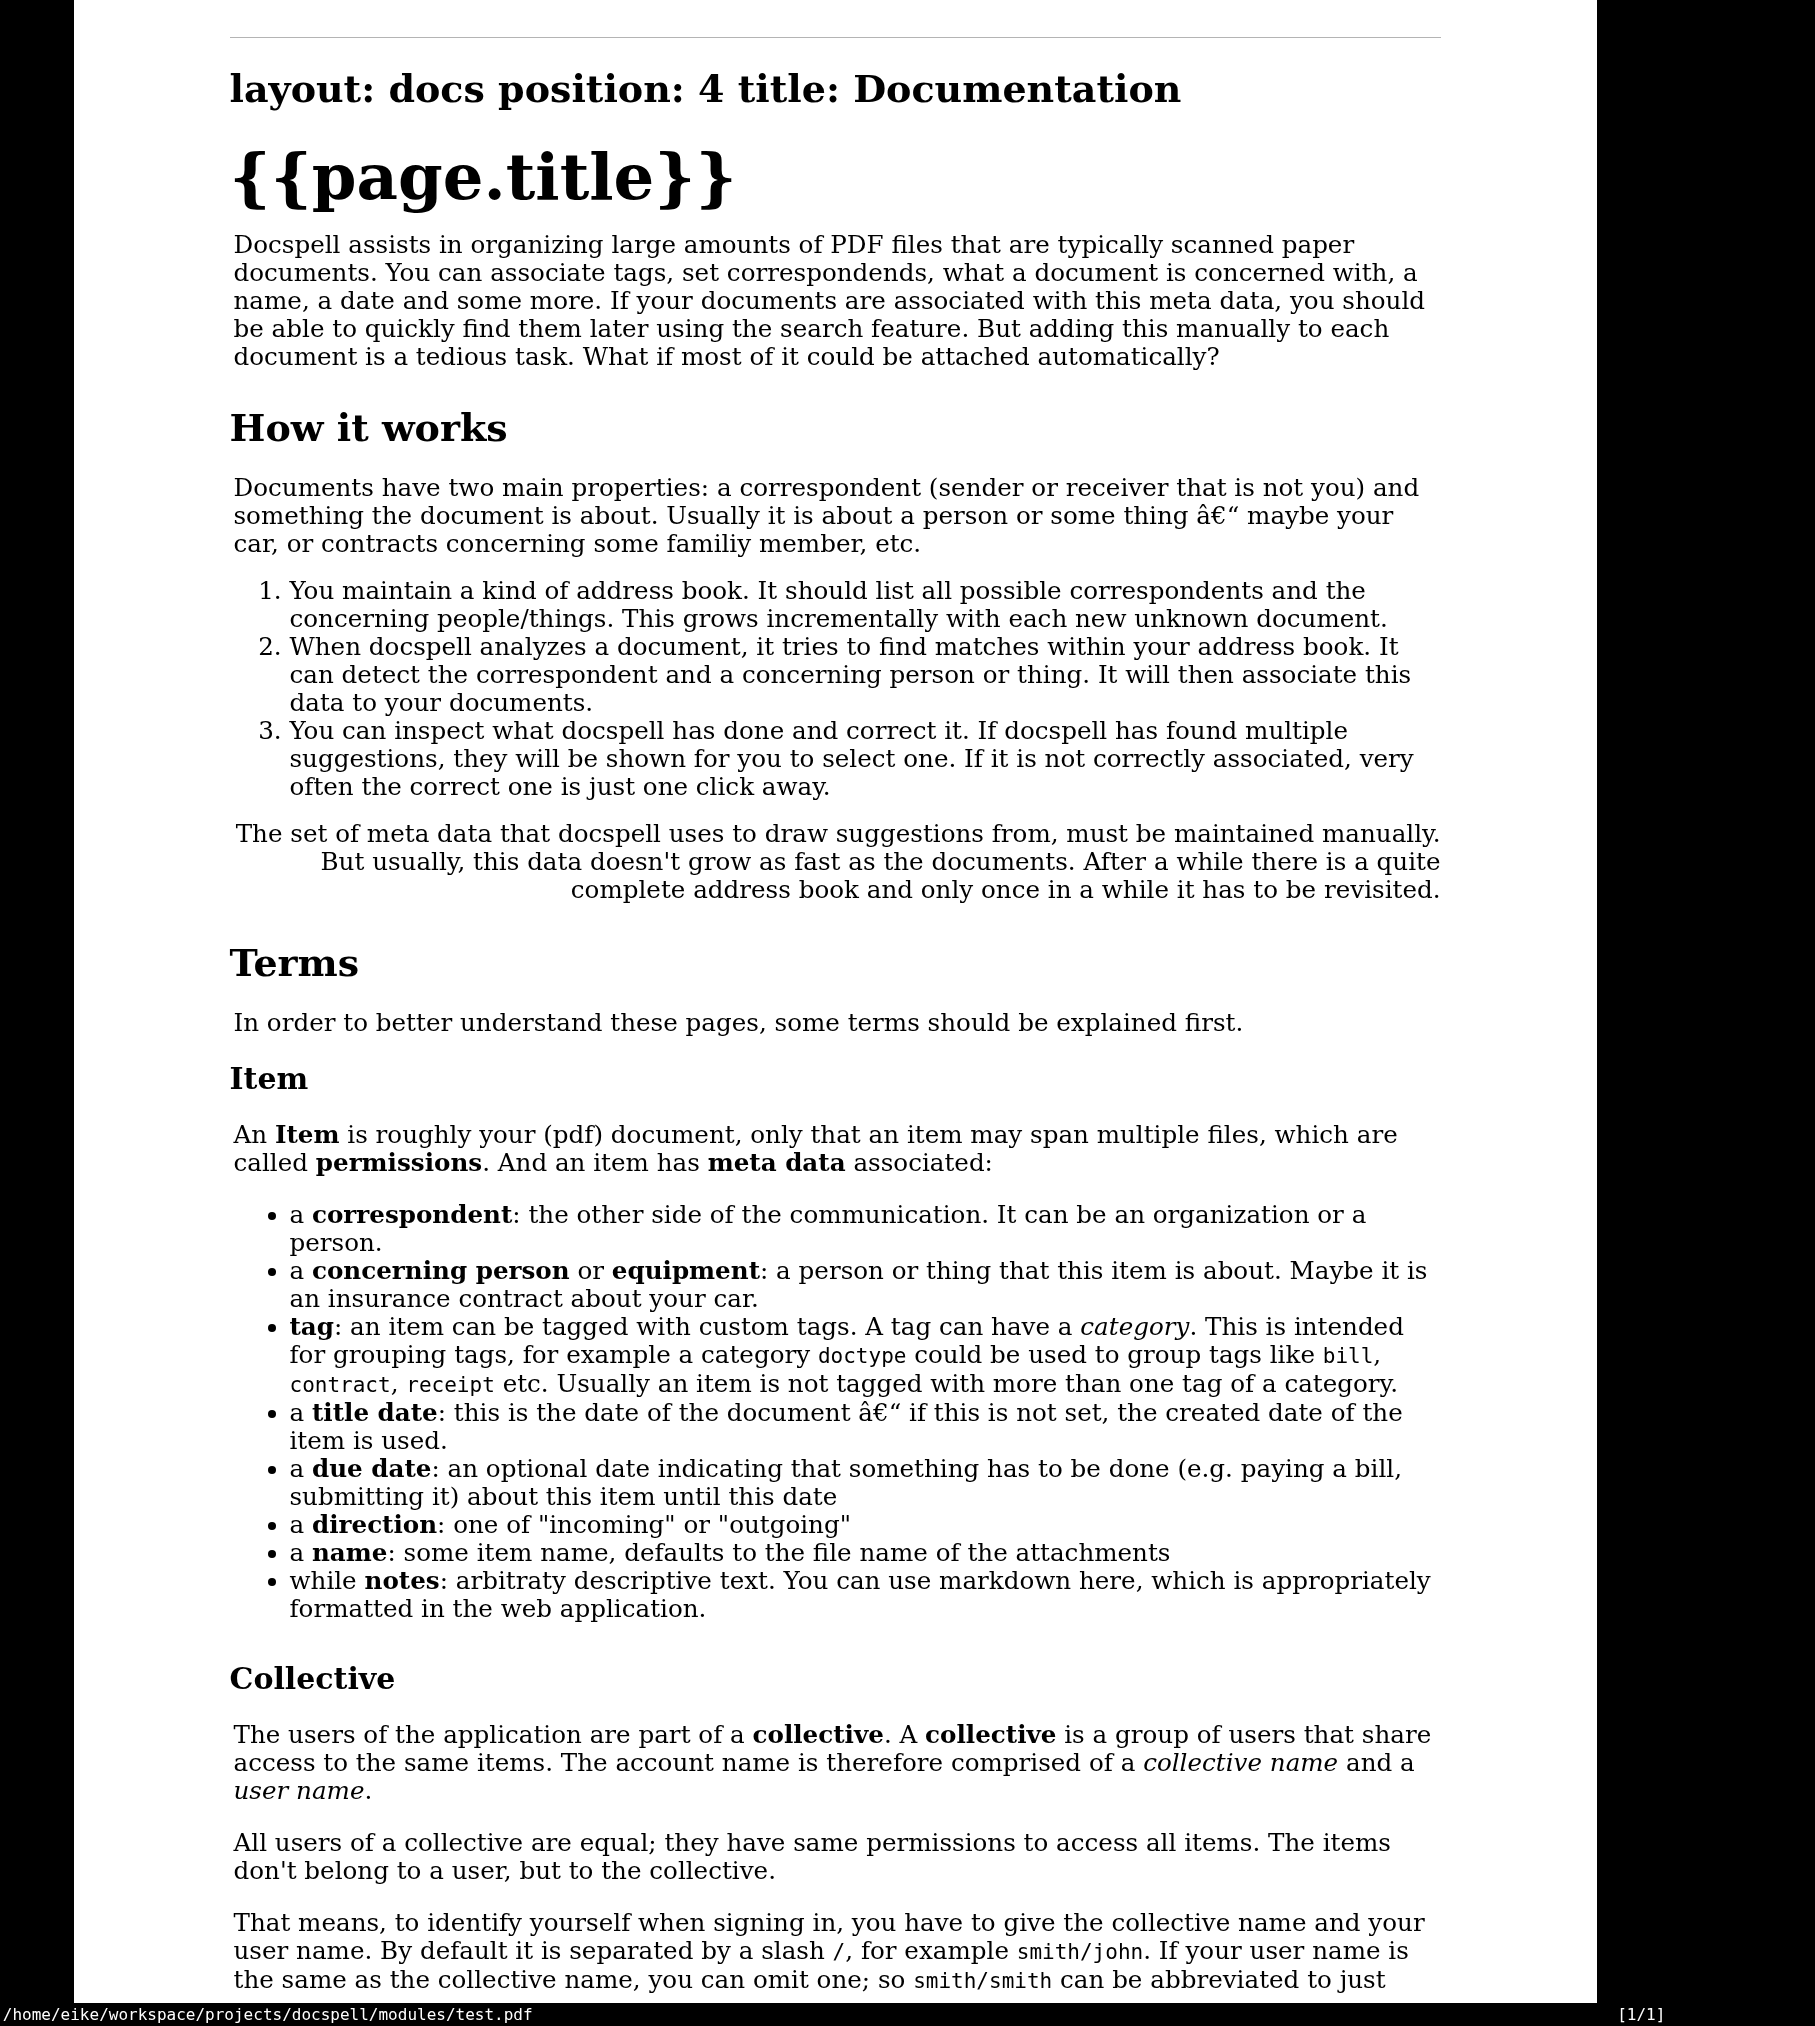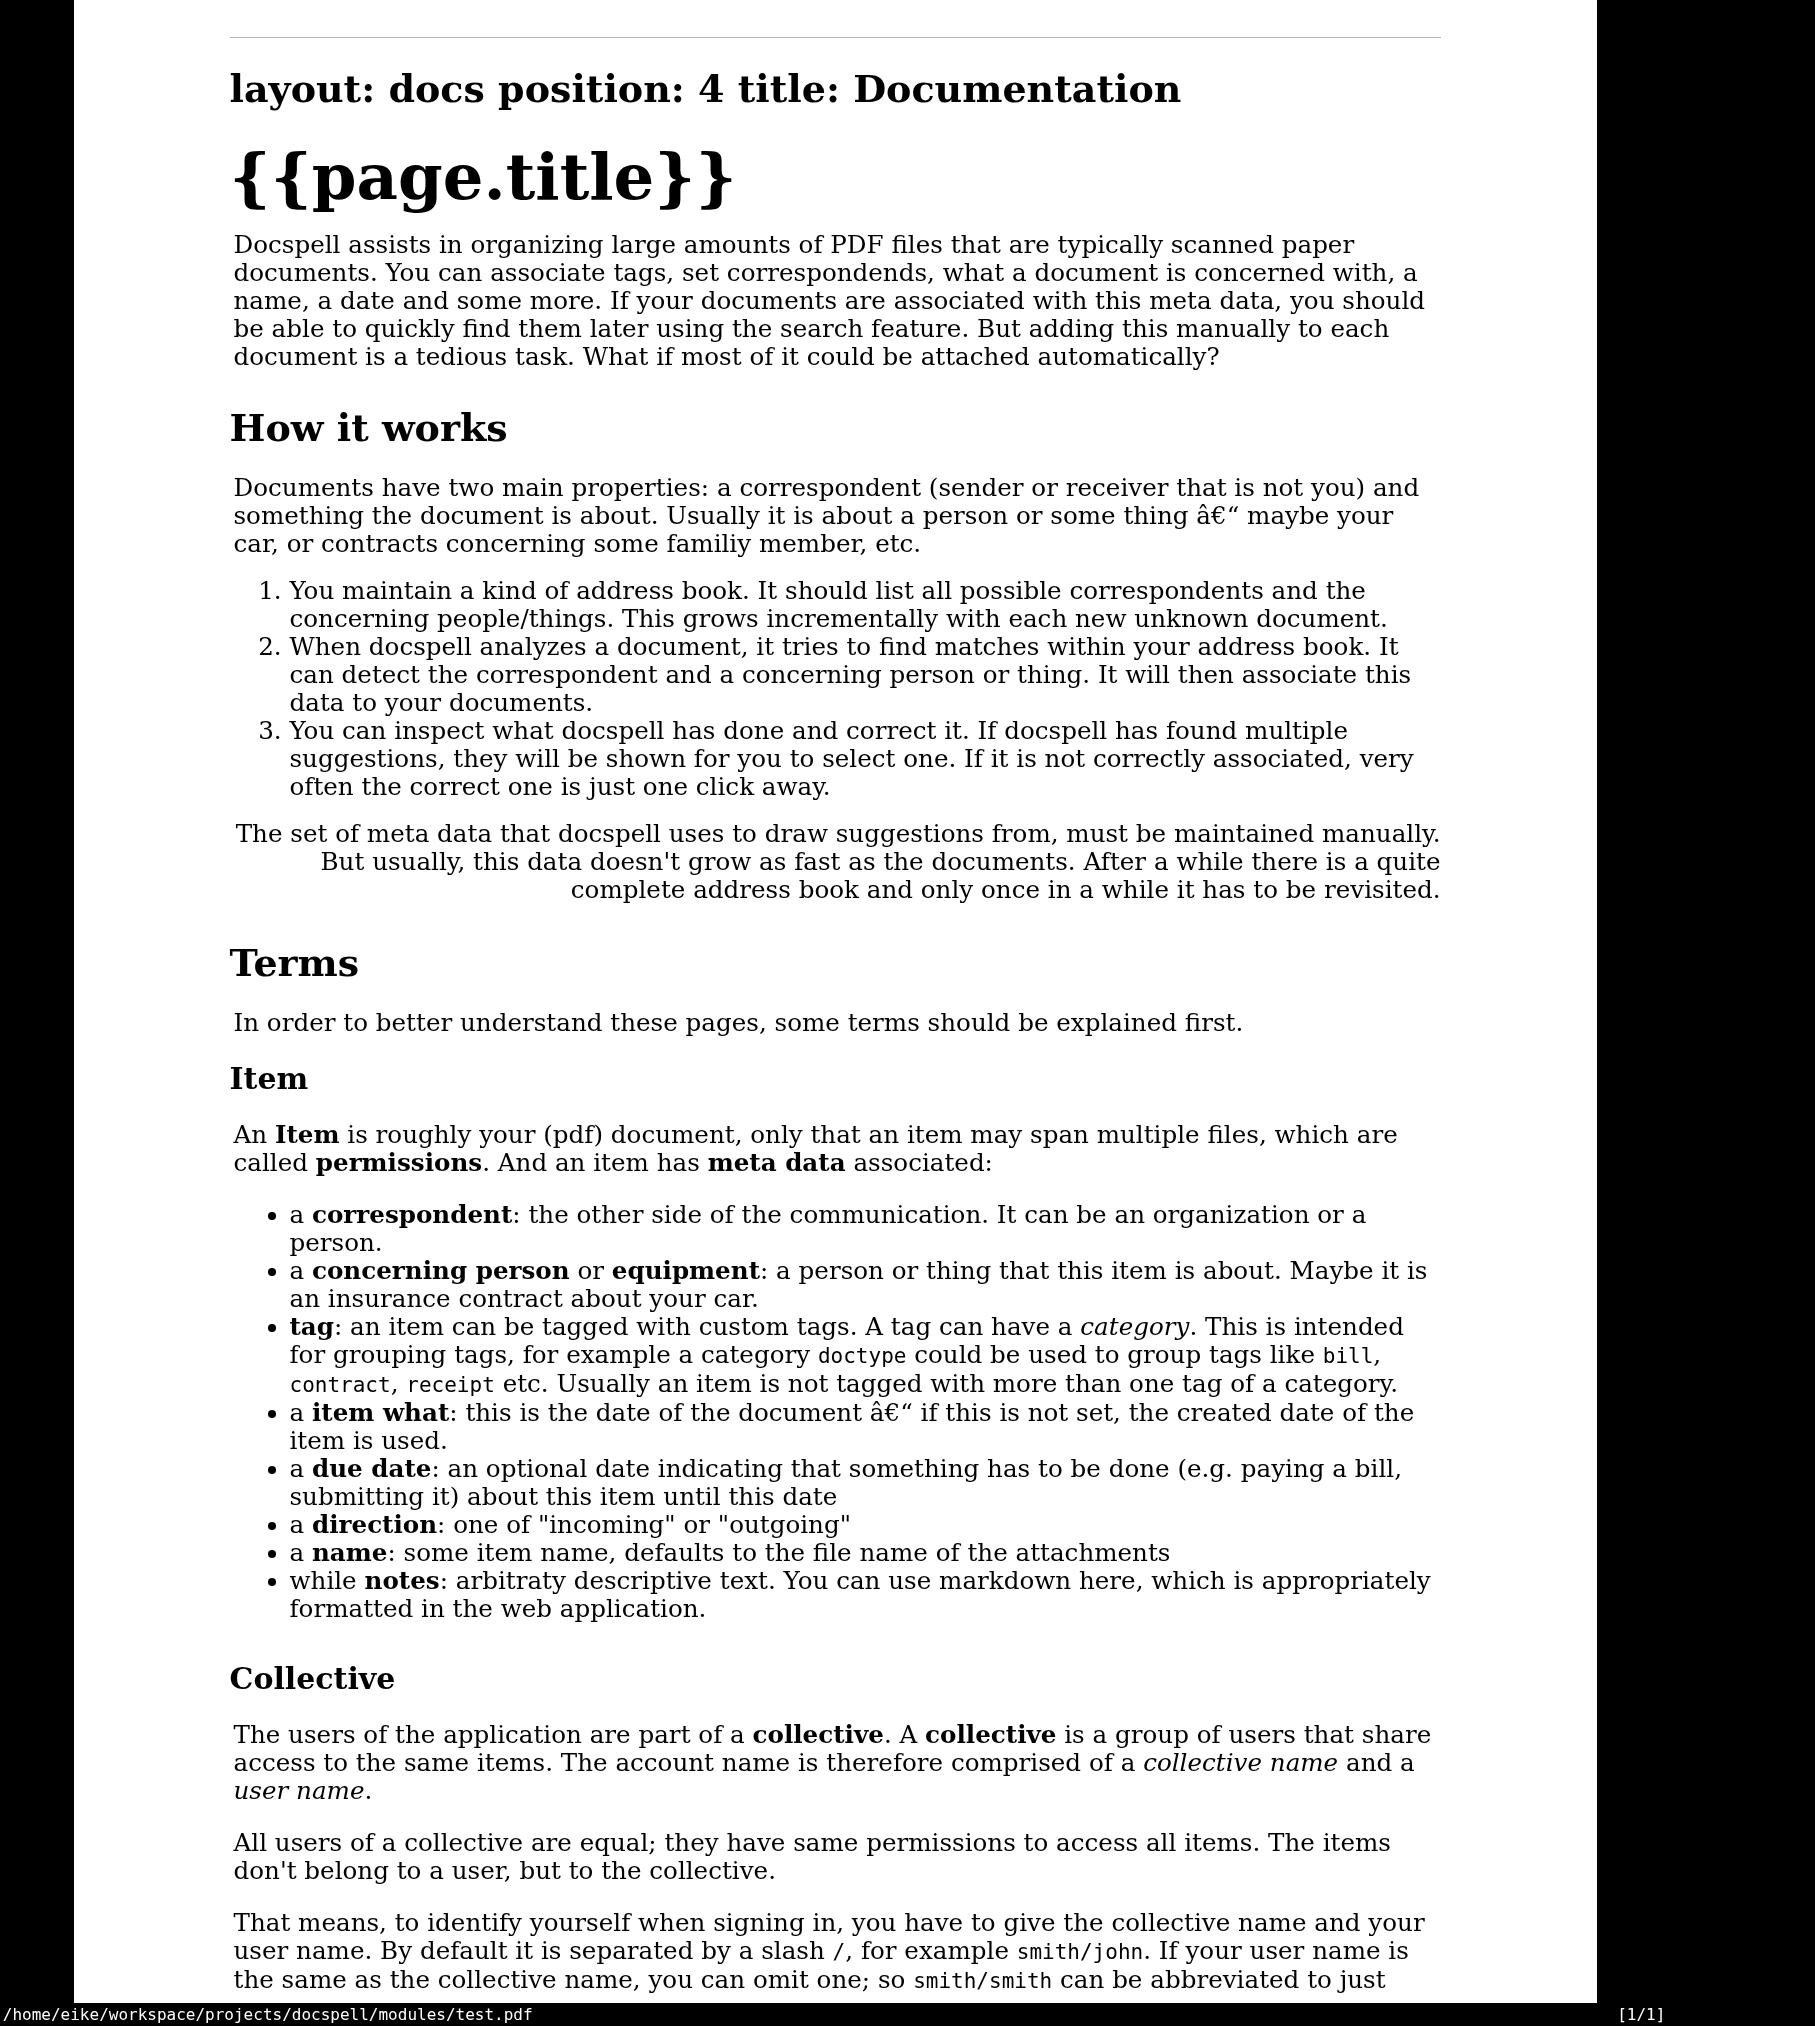--- a/index.html
+++ b/index.html
@@ -112,21 +112,21 @@
 
       <h2 class="terms-h">Terms</h2>
       <p>In order to better understand these pages, some terms should be explained first.</p>
 
       <h3>Item</h3>
       <p><span>An </span><span class="b">Item</span><span> is roughly your (pdf) document, only that an item may span multiple files, which are called </span><span class="b">permissions</span><span>. And an item has </span><span class="b">meta data</span><span> associated:</span></p>
       <ul>
           <li><span>a </span><span class="b">correspondent</span><span>: the other side of the communication. It can be an organization or a person.</span></li>
           <li><span>a </span><span class="b">concerning person</span><span> or </span><span class="b">equipment</span><span>: a person or thing that this item is about. Maybe it is an insurance contract about your car.</span></li>
           <li><span class="b">tag</span><span>: an item can be tagged with custom tags. A tag can have a </span><span class="i">category</span><span>. This is intended for grouping tags, for example a category </span><span class="m">doctype</span><span> could be used to group tags like </span><span class="m">bill</span><span>, </span><span class="m">contract</span><span>, </span><span class="m">receipt</span><span> etc. Usually an item is not tagged with more than one tag of a category.</span></li>
-          <li><span>a </span><span class="b">item what</span><span>: this is the date of the document â€“ if this is not set, the created date of the item is used.</span></li>
+          <li><span>a </span><span class="b">title date</span><span>: this is the date of the document â€“ if this is not set, the created date of the item is used.</span></li>
           <li><span>a </span><span class="b">due date</span><span>: an optional date indicating that something has to be done (e.g. paying a bill, submitting it) about this item until this date</span></li>
           <li><span>a </span><span class="b">direction</span><span>: one of "incoming" or "outgoing"</span></li>
           <li><span>a </span><span class="b">name</span><span>: some item name, defaults to the file name of the attachments</span></li>
           <li><span>while </span><span class="b">notes</span><span>: arbitraty descriptive text. You can use markdown here, which is appropriately formatted in the web application.</span></li>
         </ul>
 
       <h3 class="coll-h">Collective</h3>
       <p><span>The users of the application are part of a </span><span class="b">collective</span><span>. A </span><span class="b">collective</span><span> is a group of users that share access to the same items. The account name is therefore comprised of a </span><span class="i">collective name</span><span> and a </span><span class="i">user name</span><span>.</span></p>
       <p>All users of a collective are equal; they have same permissions to access all items. The items don't belong to a user, but to the collective.</p>
       <p><span>That means, to identify yourself when signing in, you have to give the collective name and your user name. By default it is separated by a slash </span><span class="m">/</span><span>, for example </span><span class="m">smith/john</span><span>. If your user name is the same as the collective name, you can omit one; so </span><span class="m">smith/smith</span><span> can be abbreviated to just </span></p>

